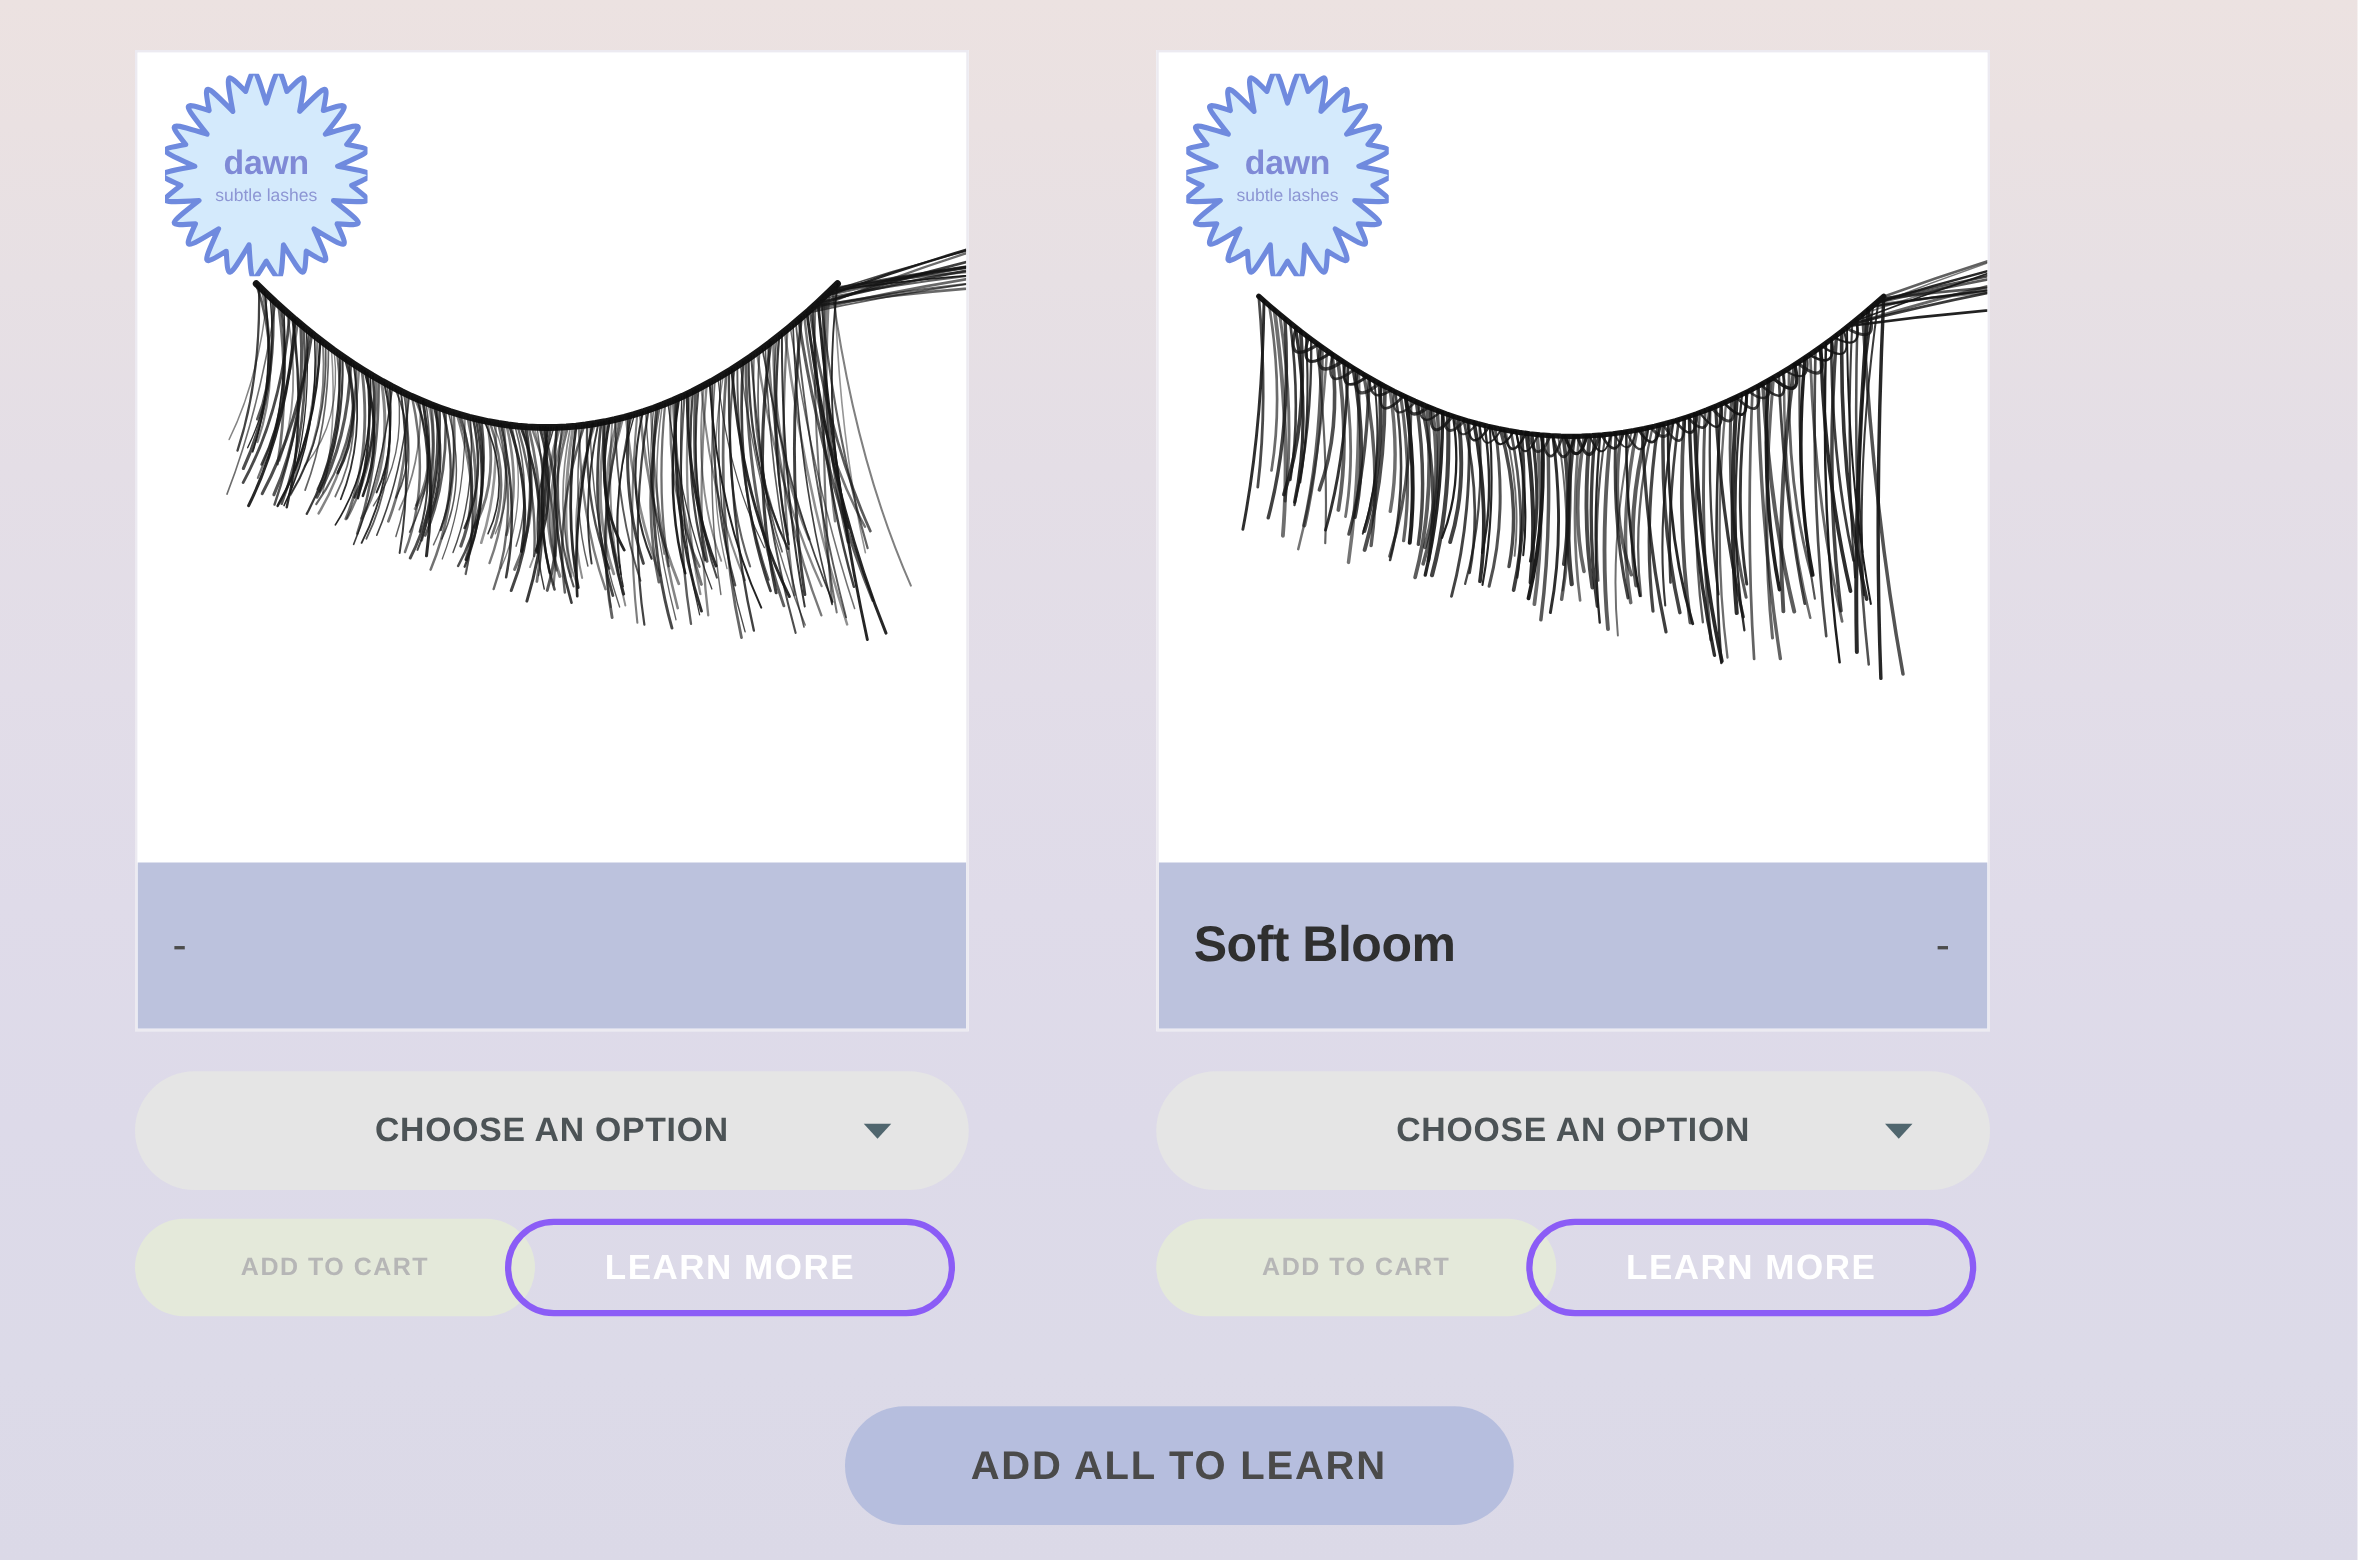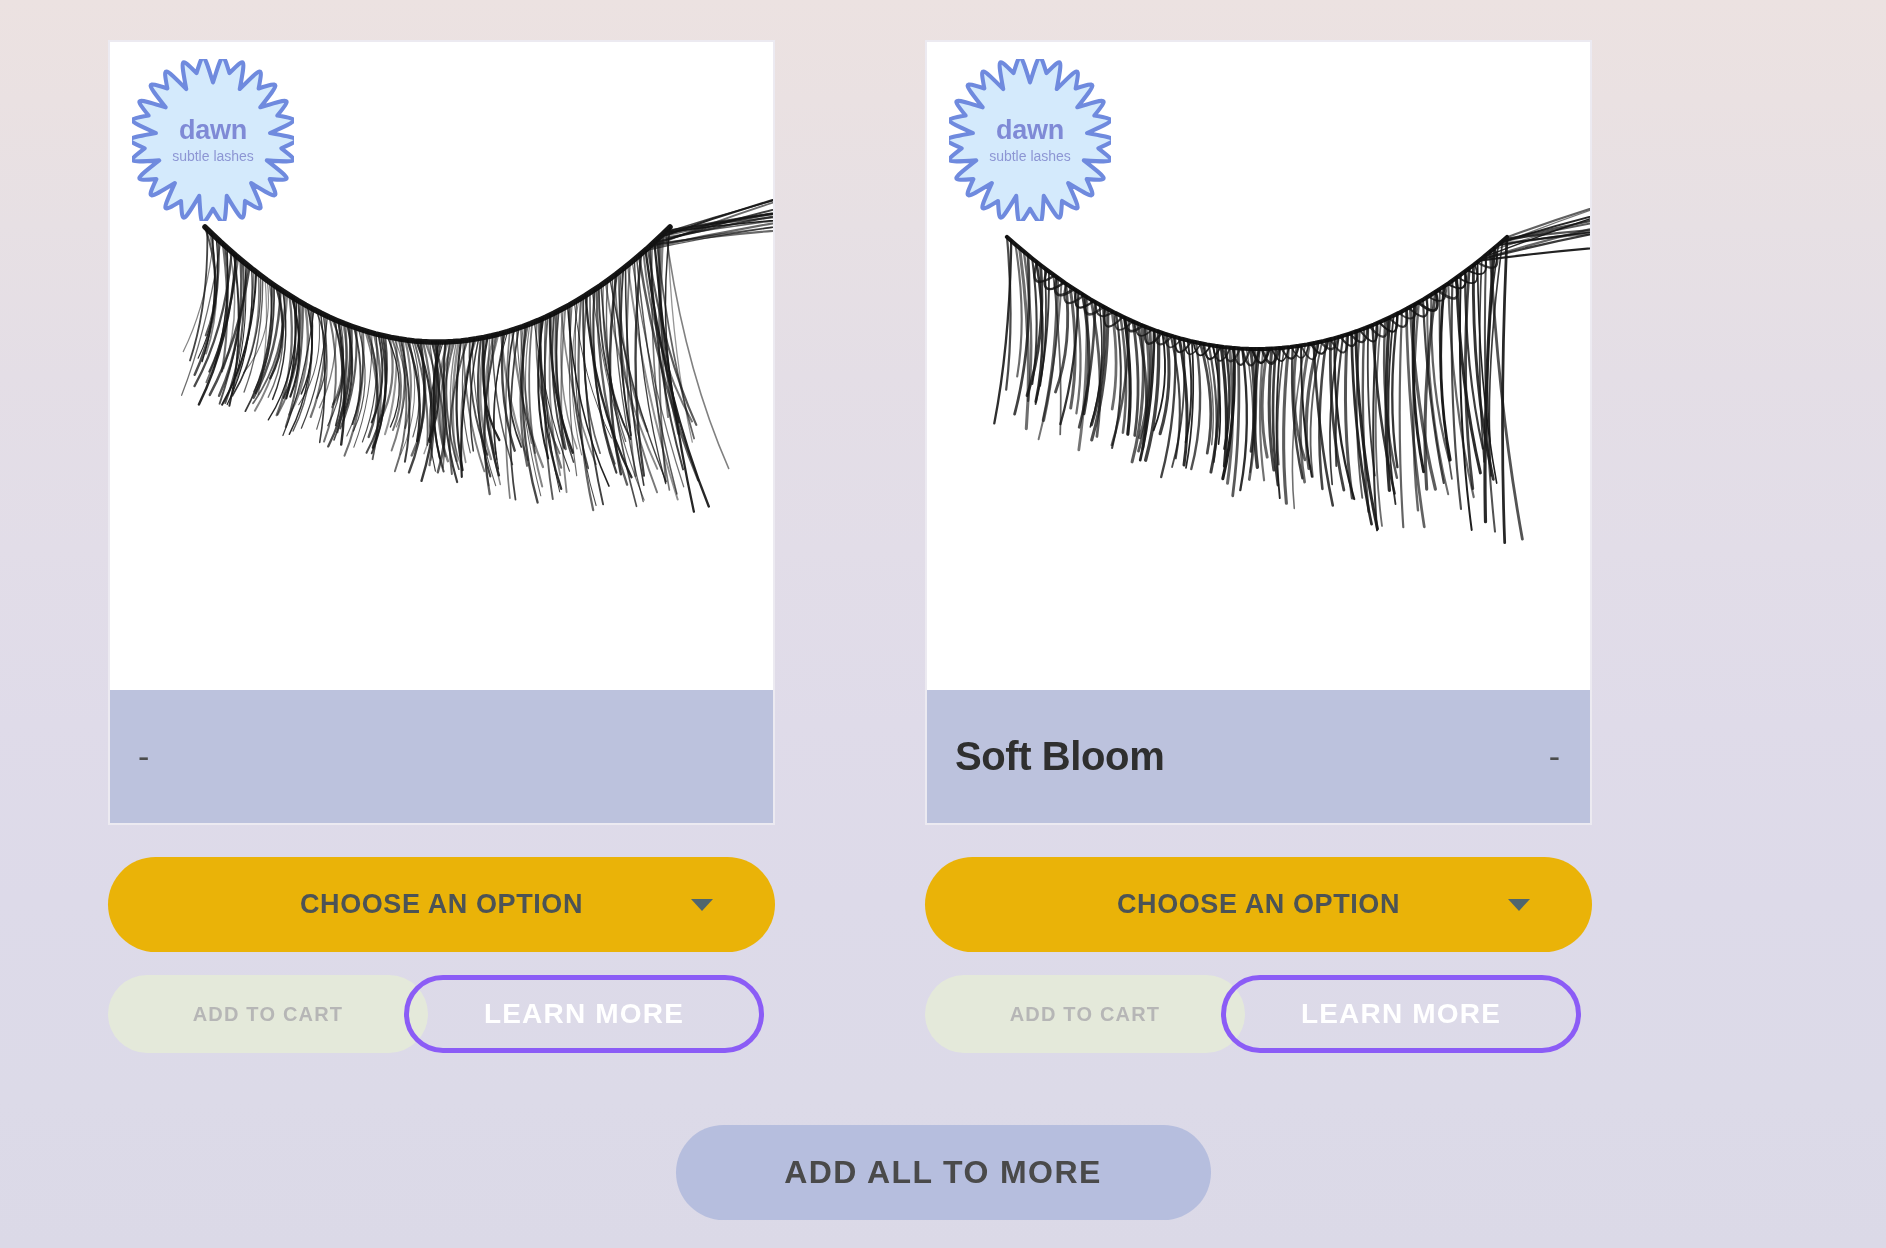--- a/index.html
+++ b/index.html
@@ -137,21 +137,21 @@
     color: #4c4c4c;
     line-height: 0.6;
     padding-right: 2px;
   }
 
   
   .option-select {
     margin-top: 32px;
     width: 667px;
     height: 95px;
-    background: #eab308;
+    background: #e5e5e5;
     border: none;
     border-radius: 48px;
     position: relative;
     display: flex;
     align-items: center;
     justify-content: center;
     cursor: pointer;
   }
   .option-label {
     font-size: 27px;
@@ -728,14 +728,14 @@
 
     <div class="actions">
       <button class="btn-add-cart" disabled="">ADD TO CART</button>
       <button class="btn-learn-more">LEARN MORE</button>
     </div>
   </div>
 
 </div>
 
 <div id="add-all-wrap">
-  <button id="add-all-btn">ADD ALL TO MORE</button>
+  <button id="add-all-btn">ADD ALL TO LEARN</button>
 </div>
 
 </body></html>

